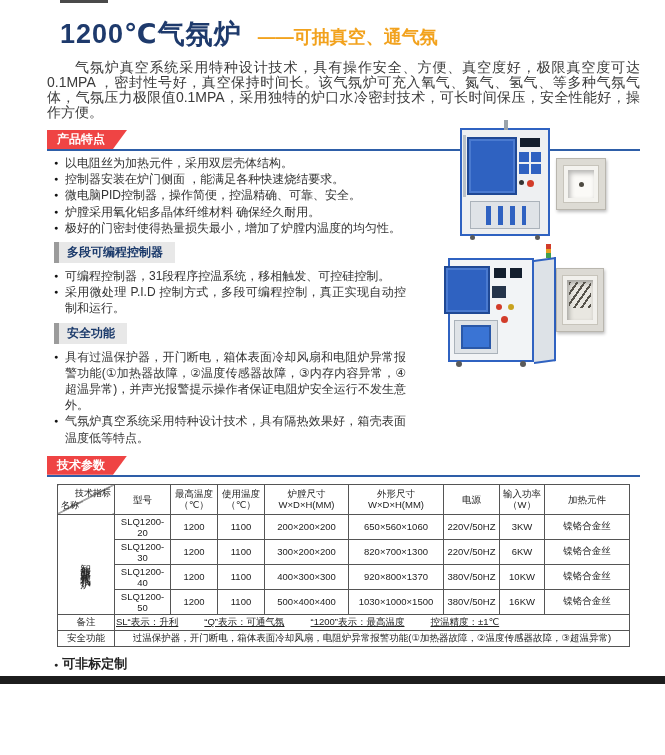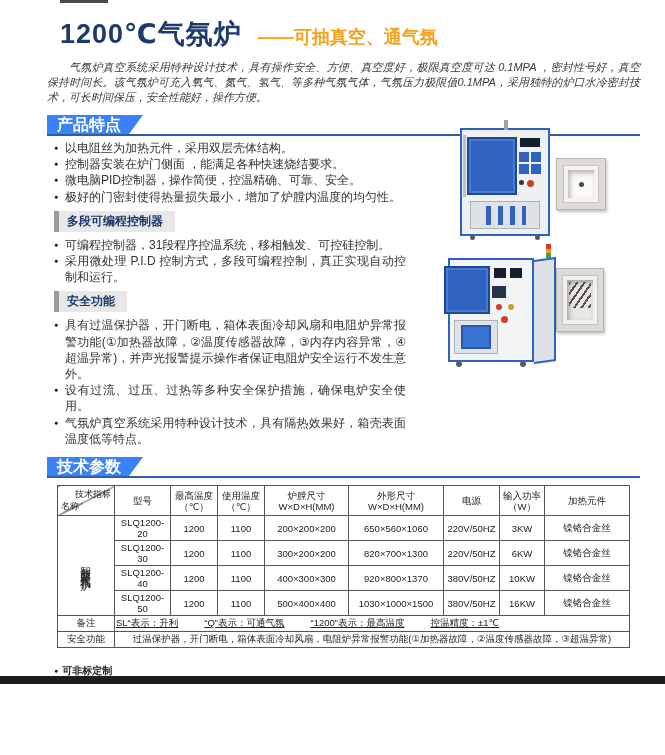--- a/index.html
+++ b/index.html
@@ -6,25 +6,25 @@
   html,body { background:#fff; }
   body { font-family:"Liberation Sans","DejaVu Sans",sans-serif; }
   .page { position:relative; width:665px; height:684px; background:#fff; overflow:hidden;padding-left:12px; }
 
   .top-artifact { position:absolute; left:60px; top:0; width:48px; height:3px; background:#4a4a4a; }
 
   
   .title-row { margin:16px 0 0 48px; display:flex; align-items:baseline; }
   .page-title { font-size:27px; font-weight:bold; color:#1e3a6c; letter-spacing:1px; }
   .page-subtitle { font-size:18px; font-weight:bold; color:#f2a21d; margin-left:16px; }
-  .intro { margin:8px 25px 0 35px; font-size:11px; line-height:15px; color:#3a3a3a; text-indent:2em; text-align:justify;font-style:italic; }
+  .intro { margin:8px 25px 0 35px; font-size:14px; line-height:15px; color:#3a3a3a; text-indent:2em; text-align:justify; }
 
   
   .ribbon-row { margin:10px 25px 0 35px; border-bottom:2px solid #2e5ea8; line-height:0; }
-  .ribbon { display:inline-block; background:#3b82f6; color:#fff; font-weight:bold; font-size:16px;
+  .ribbon { display:inline-block; background:#ef4444; color:#fff; font-weight:bold; font-size:12px;
             line-height:17px; padding:1px 22px 1px 10px;
             clip-path:polygon(0 0,100% 0,calc(100% - 14px) 100%,0 100%); }
 
   
   .cols { position:relative; margin:4px 25px 0 42px; }
   .left-col { width:352px; }
   .bullets { list-style:none; }
   .bullets li { position:relative; padding-left:11px; font-size:12px; line-height:16.2px; color:#333; text-align:justify; }
   .bullets li::before { content:"●"; position:absolute; left:0; top:0; font-size:7px; color:#111; line-height:16.2px; }
   .subhead { display:inline-block; background:#e8e8e8; border-left:5px solid #9b9b9b; color:#1b3a6b;
@@ -82,21 +82,21 @@
   .spec-table th { white-space:pre-line; line-height:11px; height:30px; }
   .corner { position:relative; height:30px;
             background:linear-gradient(to bottom right,transparent calc(50% - .6px),#555 calc(50% - .6px),#555 calc(50% + .6px),transparent calc(50% + .6px)); }
   .corner .ct { position:absolute; top:2px; right:3px; font-size:9px; }
   .corner .cb { position:absolute; bottom:2px; left:3px; font-size:9px; }
   .vlabel { writing-mode:vertical-rl; text-orientation:upright; letter-spacing:2px; font-size:10.5px; }
   .data-row td { height:25px; }
   .remark-cell { text-align:left; padding:3px 6px;text-decoration:underline; }
   .remark-flex { display:flex; gap:26px; font-size:9.5px; }
   .safety-cell { text-align:left; padding:3px 6px; font-size:9.5px; }
-  .note-row { margin:16px 0 0 42px; font-size:10px; font-weight:bold; color:#222; }
+  .note-row { margin:8px 0 0 42px; font-size:13px; font-weight:bold; color:#222; }
   .note-row::before { content:"●"; font-size:7px; margin-right:4px; vertical-align:1px; }
 
   
   .acc-area { position:relative; height:152px; margin-top:4px; }
   .opt-box { position:absolute; left:53px; top:12px; width:232px; background:#ededed; padding-bottom:10px; }
   .opt-head { background:#b5b5b5; color:#2d2d2d; font-weight:bold; font-size:11px; padding:3px 10px; }
 
   .acc-card { position:absolute; background:#fff; border:1px solid #999; border-radius:6px; overflow:hidden; }
   .card1 { left:289px; top:10px; width:104px; height:64px; }
   .card2 { left:400px; top:10px; width:104px; height:64px; }
@@ -125,31 +125,31 @@
   <div class="ribbon-row">
     <span class="ribbon">产品特点</span>
   </div>
 
   <div class="cols">
     <div class="left-col">
       <ul class="bullets">
         <li>以电阻丝为加热元件，采用双层壳体结构。</li>
         <li>控制器安装在炉门侧面 ，能满足各种快速烧结要求。</li>
         <li>微电脑PID控制器，操作简便，控温精确、可靠、安全。</li>
+        <li>炉膛采用氧化铝多晶体纤维材料 确保经久耐用。</li>
         <li>极好的门密封使得热量损失最小，增加了炉膛内温度的均匀性。</li>
       </ul>
       <div class="subhead">多段可编程控制器</div>
       <ul class="bullets">
         <li>可编程控制器，31段程序控温系统，移相触发、可控硅控制。</li>
         <li>采用微处理 P.I.D 控制方式，多段可编程控制，真正实现自动控制和运行。</li>
       </ul>
       <div class="subhead">安全功能</div>
       <ul class="bullets">
         <li>具有过温保护器，开门断电，箱体表面冷却风扇和电阻炉异常报警功能(①加热器故障，②温度传感器故障，③内存内容异常，④超温异常)，并声光报警提示操作者保证电阻炉安全运行不发生意外。</li>
-        <li>设有过流、过压、过热等多种安全保护措施，确保电炉安全使用。</li>
         <li>气氛炉真空系统采用特种设计技术，具有隔热效果好，箱壳表面温度低等特点。</li>
       </ul>
     </div>
   </div>
 
   <div class="photo furnace1">
     <div class="f1-pipe"></div>
     <div class="f1-hinge"></div>
     <div class="f1-door"></div>
     <div class="f1-screen"></div>

